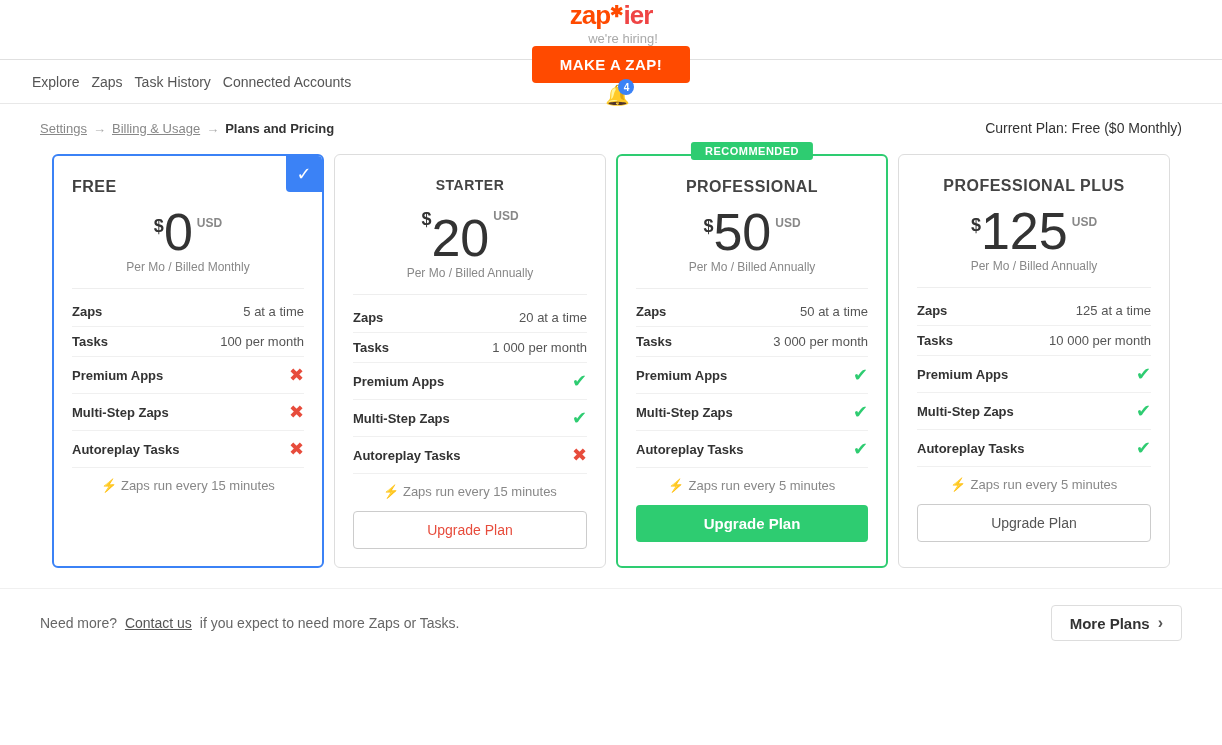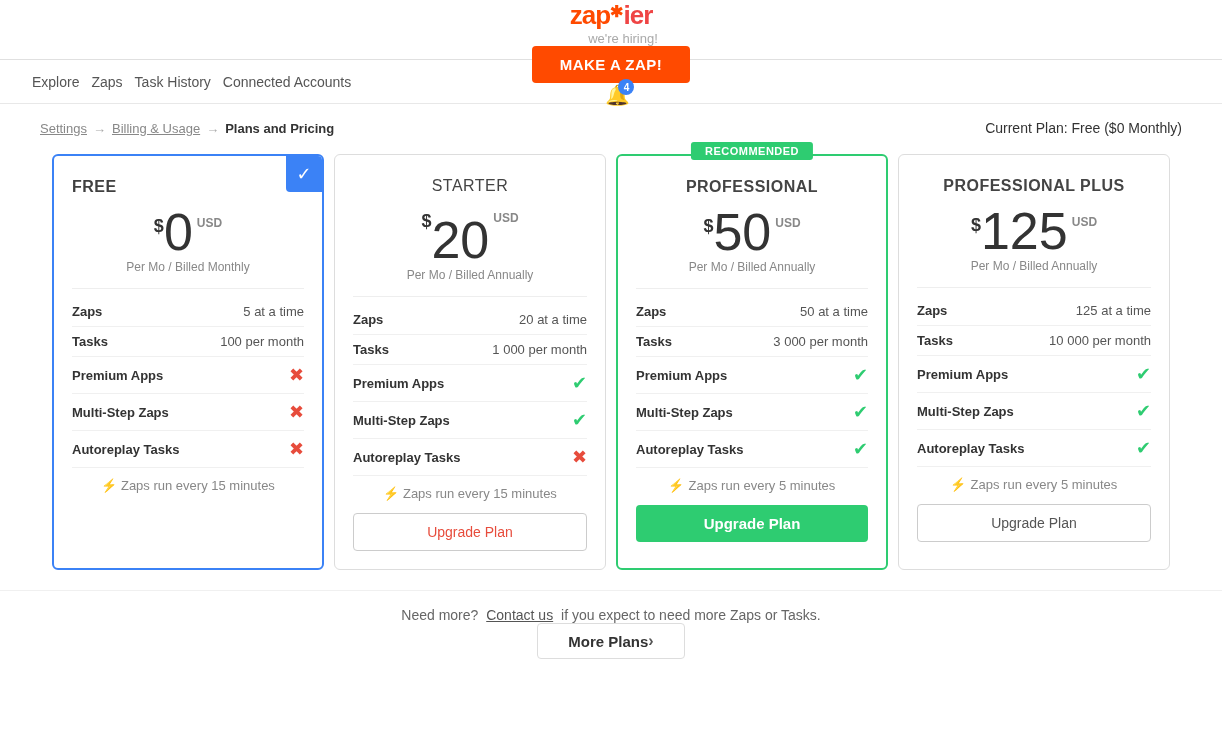--- a/index.html
+++ b/index.html
@@ -75,21 +75,21 @@
         <span style="color:#e74c3c; font-size:18px;">✖</span>
       </div>
     </div>
     <div style="text-align:center; padding:10px 0 12px; font-size:13px; color:#888;">
       <span style="color:#f39c12;">⚡</span>
       <span>Zaps run every 15 minutes</span>
     </div>
   </div>
 
   <div style="border:1px solid #ddd; border-radius:6px; width:272px; padding:22px 18px 18px; position:relative; background:#fff;">
-    <div style="text-align:center; font-size:16px; font-weight:400; color:#444; margin-bottom:4px; letter-spacing:0.5px;">STARTER</div>
+    <div style="text-align:center; font-size:14px; font-weight:700; color:#444; margin-bottom:4px; letter-spacing:0.5px;">STARTER</div>
     <div style="text-align:center; display:flex; align-items:flex-start; justify-content:center; margin:6px 0 2px;">
       <span style="font-size:18px; font-weight:700; margin-top:10px; color:#333;">$</span>
       <span style="font-size:52px; font-weight:300; color:#333; line-height:1;margin-top:13px;">20</span>
       <span style="font-size:12px; color:#888; margin-top:10px; margin-left:4px; font-weight:600;">USD</span>
     </div>
     <div style="text-align:center; font-size:12px; color:#888; margin-bottom:14px;">Per Mo / Billed Annually</div>
     <div style="border-top:1px solid #eee; padding-top:8px;">
       <div style="display:flex; justify-content:space-between; align-items:center; padding:7px 0; border-bottom:1px solid #f0f0f0; font-size:13px;">
         <span style="font-weight:600; color:#333;">Zaps</span>
         <span style="color:#555;">20 at a time</span>
@@ -188,23 +188,23 @@
     </div>
     <div style="text-align:center; padding:10px 0 12px; font-size:13px; color:#888;">
       <span style="color:#f39c12;">⚡</span>
       <span>Zaps run every 5 minutes</span>
     </div>
     <button style="width:100%; padding:10px; border-radius:4px; font-size:14px; cursor:pointer; font-weight:500; background:#fff; border:1px solid #ccc; color:#555;">Upgrade Plan</button>
   </div>
 
 </div>
 
-<div style="display:flex; justify-content:space-between; align-items:center; padding:16px 40px; border-top:1px solid #f0f0f0;flex-direction:column;">
+<div style="display:flex; justify-content:space-between; align-items:center; padding:16px 40px; border-top:1px solid #f0f0f0;">
   <div style="font-size:14px; color:#666;">
     <span>Need more?</span>
     <a style="color:#555; text-decoration:underline; cursor:pointer; margin: 0 4px;">Contact us</a>
     <span>if you expect to need more Zaps or Tasks.</span>
   </div>
-  <button style="display:flex; align-items:center; cursor:pointer; font-size:15px; font-weight:600; color:#333; background:#fff; border:1px solid #ddd; border-radius:4px; padding:8px 30px;">
+  <button style="display:flex; align-items:center; gap:8px; cursor:pointer; font-size:15px; font-weight:600; color:#333; background:#fff; border:1px solid #ddd; border-radius:4px; padding:8px 18px;">
     <span>More Plans</span>
     <span style="font-size:16px; color:#555;">›</span>
   </button>
 </div>
 
 </body></html>

